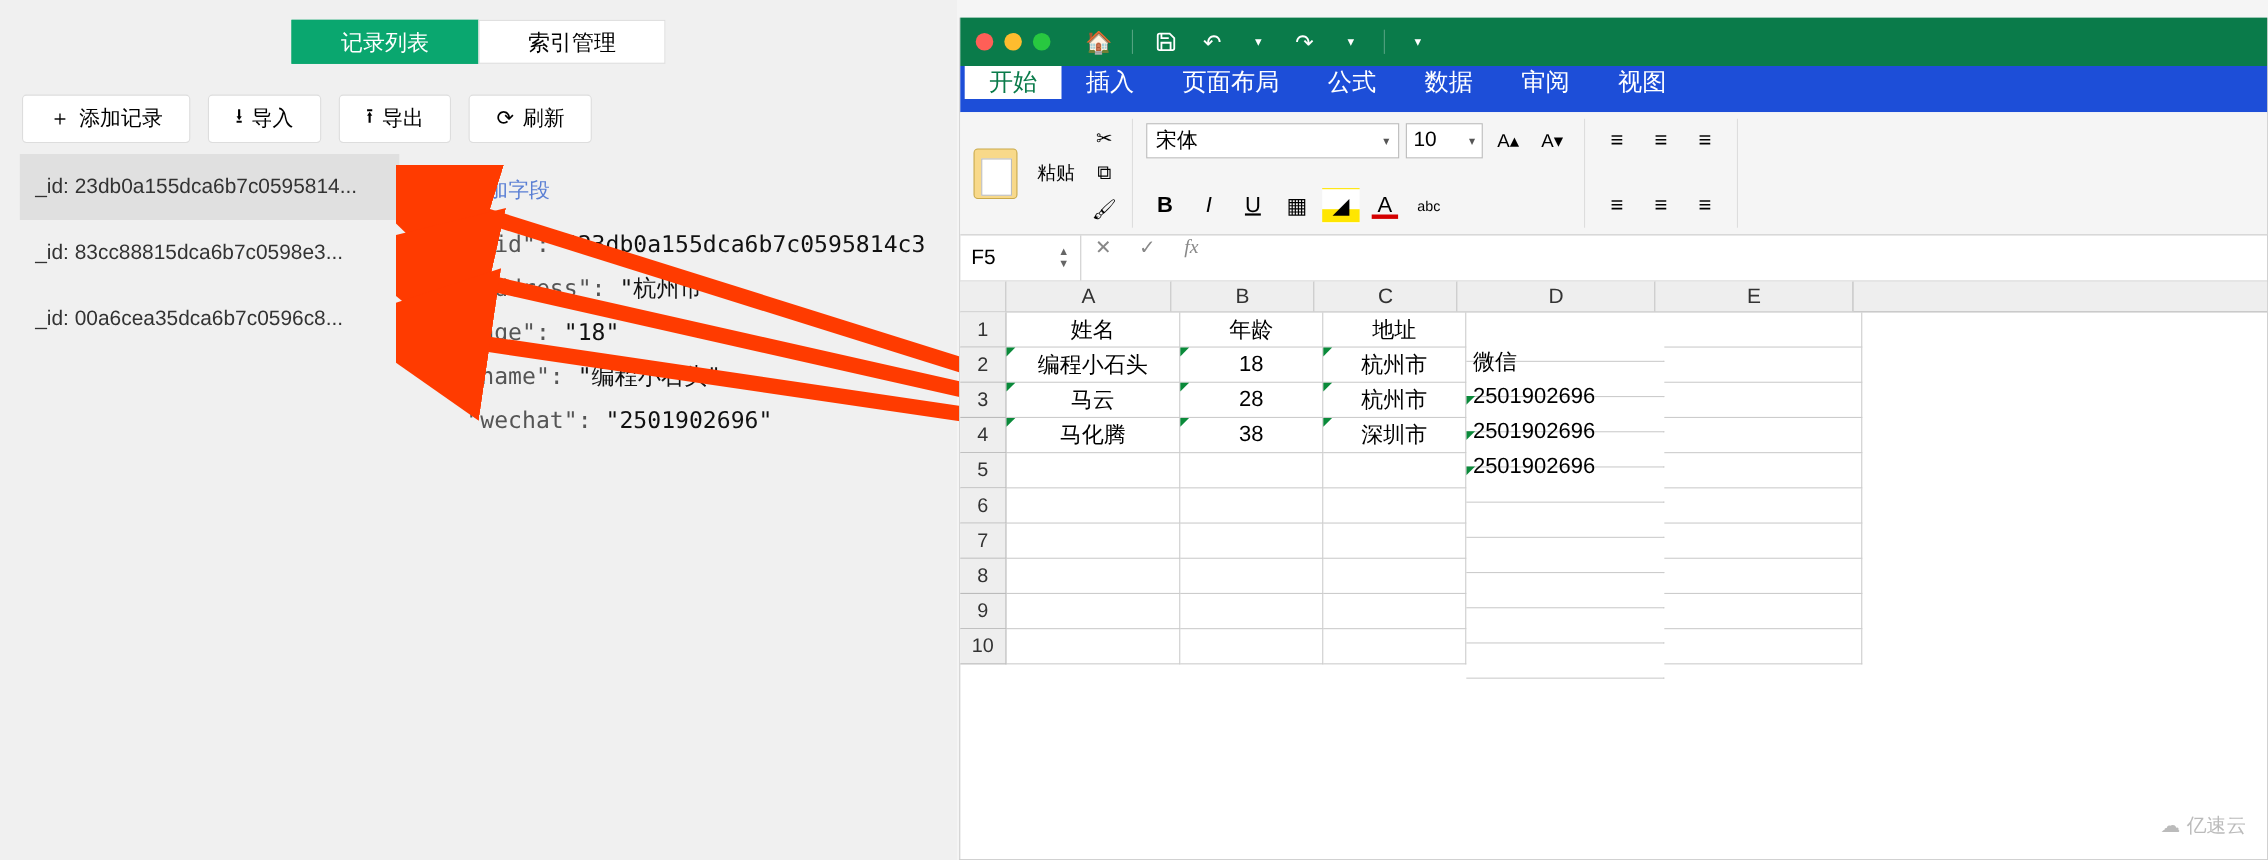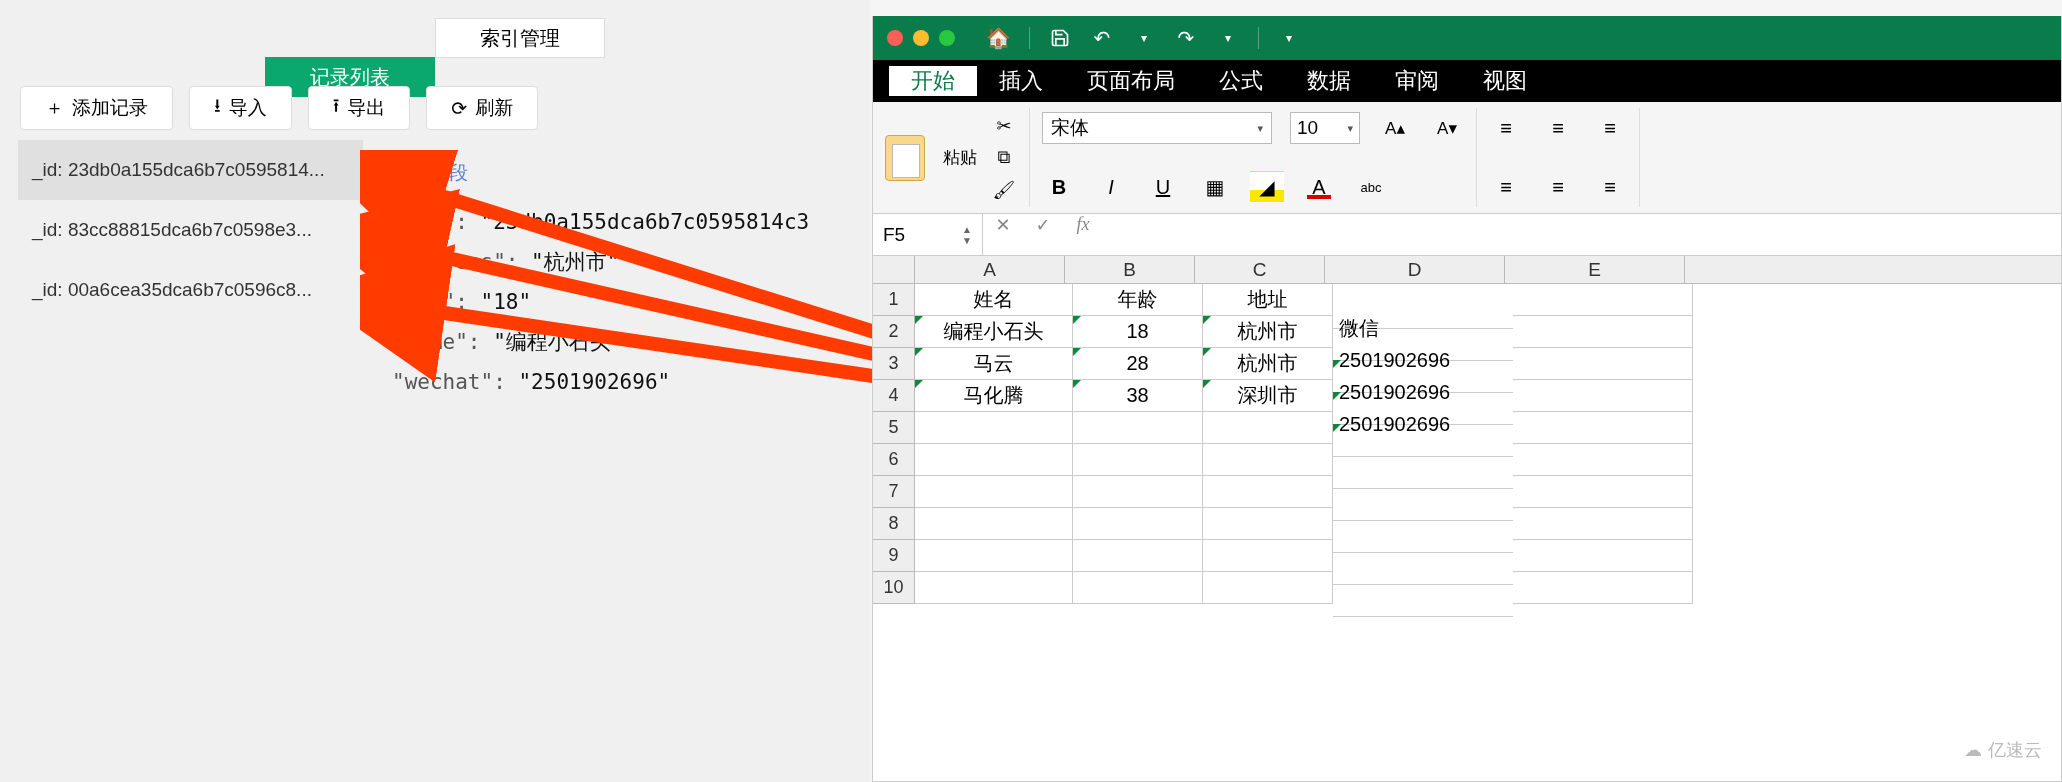--- a/index.html
+++ b/index.html
@@ -32,21 +32,20 @@
   display: flex; align-items: center; justify-content: center;
   font-size: 20px;
   border: 1px solid #ddd;
   background: #fff;
   cursor: pointer;
 }
 .tab-btn.active {
   background: #0aa76f;
   color: #fff;
   border-color: #0aa76f;
-  margin-top: 39px;
 }
 .toolbar {
   position: absolute;
   left: 20px; top: 86px;
   display: flex;
   gap: 16px;
 }
 .tool-btn {
   height: 44px;
   padding: 0 24px;
@@ -69,21 +68,21 @@
   font-size: 19px;
   color: #333;
   cursor: pointer;
   white-space: nowrap;
   overflow: hidden;
   text-overflow: ellipsis;
 }
 .record-item.selected { background: #e0e0e0; }
 .detail {
   position: absolute;
-  left: 392px; top: 160px;
+  left: 424px; top: 160px;
   width: 460px;
 }
 .add-field {
   color: #5a7fd4;
   font-size: 19px;
   margin-bottom: 24px;
 }
 .field-line {
   font-family: Menlo, Consolas, monospace;
   font-size: 21px;
@@ -131,24 +130,24 @@
 .tl-max{background:#28c840;}
 .qat-icon {
   width: 32px; height:32px;
   display:flex;align-items:center;justify-content:center;
   color:#fff; font-size:20px;
 }
 .qat-sep{width:1px;height:22px;background:rgba(255,255,255,0.3);margin:0 4px;}
 
 .excel-ribbontabs {
   height: 42px;
-  background: #000000;
+  background: #1d4ed8;
   display:flex;
-  align-items:center;
-  padding-left:16px;
+  align-items:flex-start;
+  padding-left:4px;
 }
 .rtab {
   padding: 0 22px;
   display:flex;align-items:center;
   color:#fff; font-size:22px;
   cursor:pointer;
 }
 .rtab.active { background:#fff; color:#0a7b4a;}
 
 .ribbon {
@@ -189,21 +188,21 @@
 }
 .font-select{
   width:230px;height:32px;border:1px solid #bbb;background:#fff;
   padding:0 8px;font-size:19px;display:flex;align-items:center;justify-content:space-between;
 }
 .size-select{
   width:70px;height:32px;border:1px solid #bbb;background:#fff;
   padding:0 6px;font-size:19px;display:flex;align-items:center;justify-content:space-between;
 }
 .caret{font-size:11px;color:#555;}
-.ribbon-row{display:flex;gap:18px;align-items:center;}
+.ribbon-row{display:flex;gap:6px;align-items:center;}
 .fmt-btn{
   width:34px;height:32px;border:1px solid transparent;
   display:flex;align-items:center;justify-content:center;
   font-size:20px;cursor:pointer;
 }
 .fmt-u{text-decoration:underline;}
 .fmt-fill{background:linear-gradient(#fff 60%,#ffe600 60%);}
 .color-A{position:relative;}
 .color-A::after{content:"";position:absolute;left:4px;right:4px;bottom:3px;height:4px;background:#d40000;}
 .font-grow{font-size:17px;}

